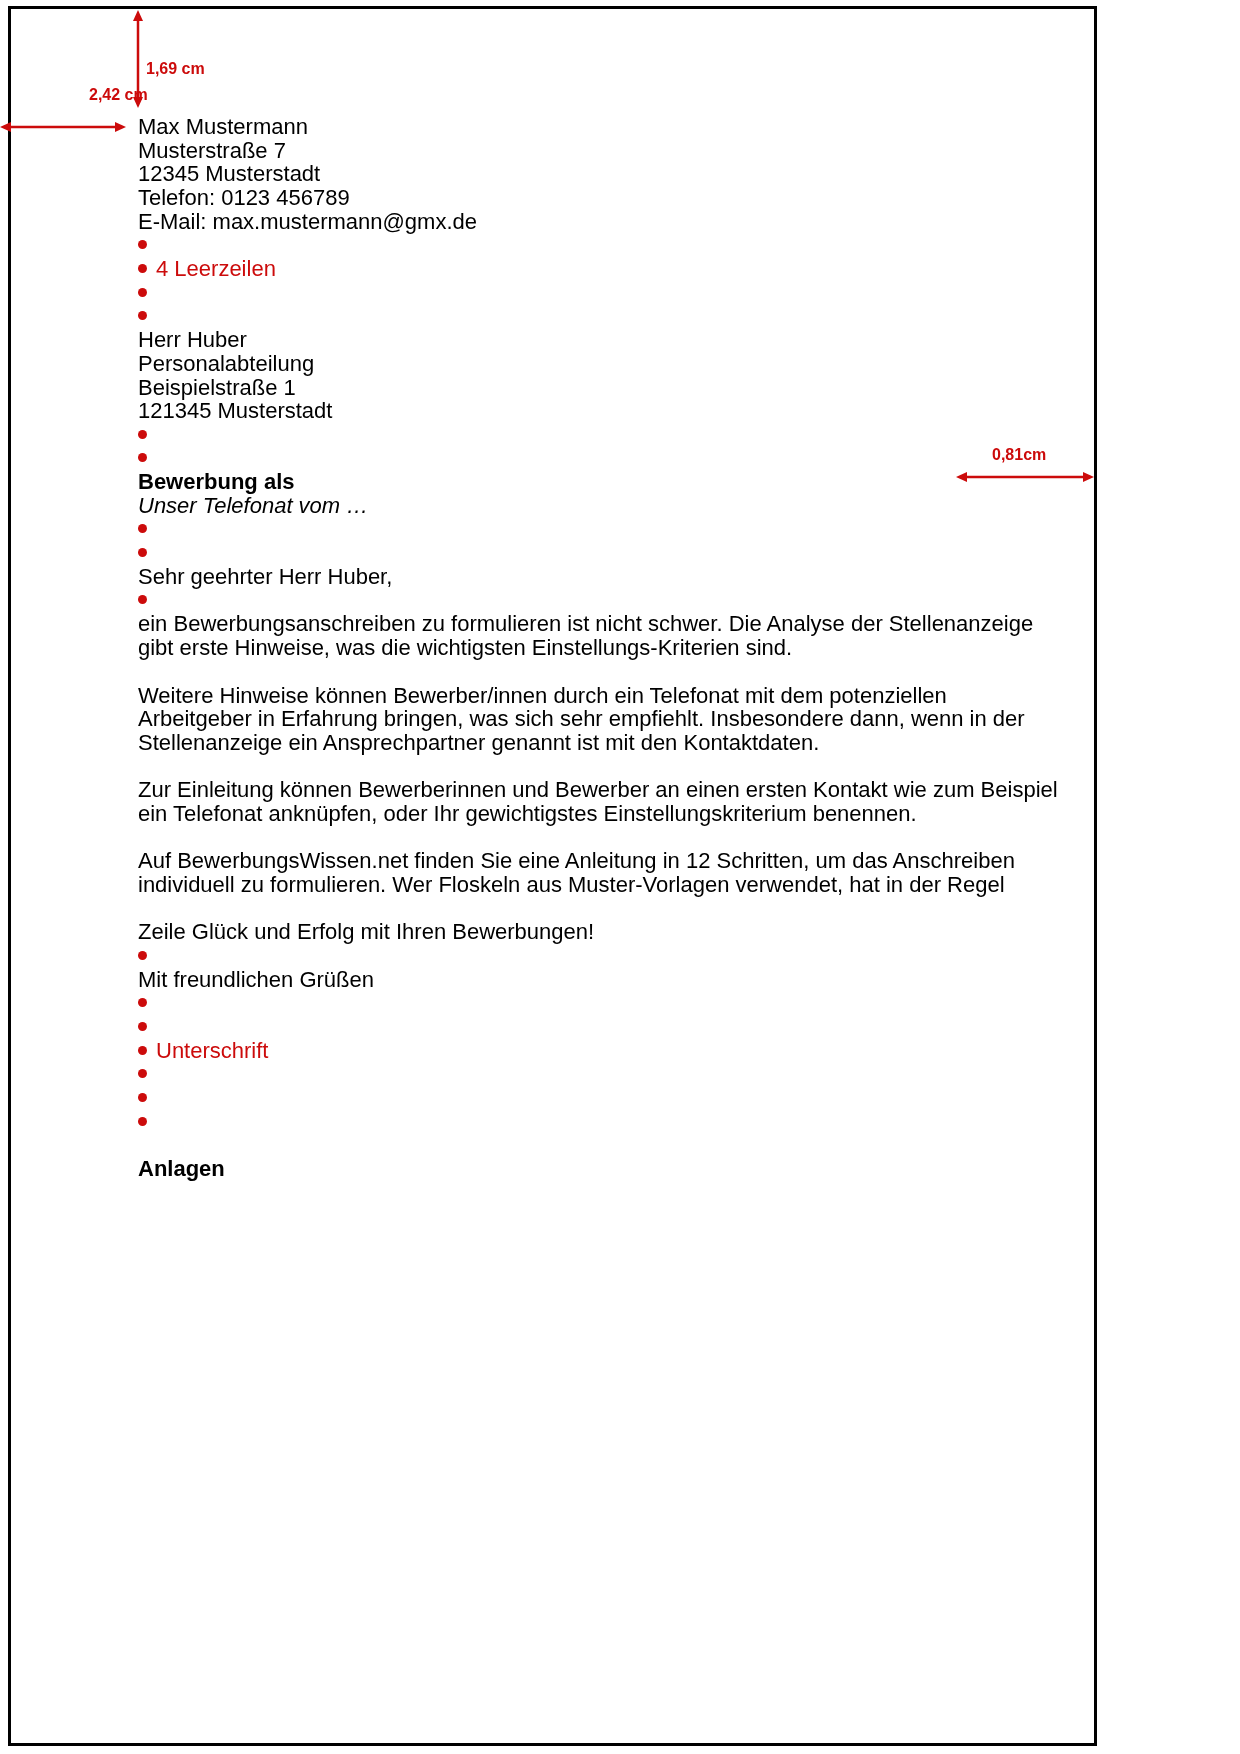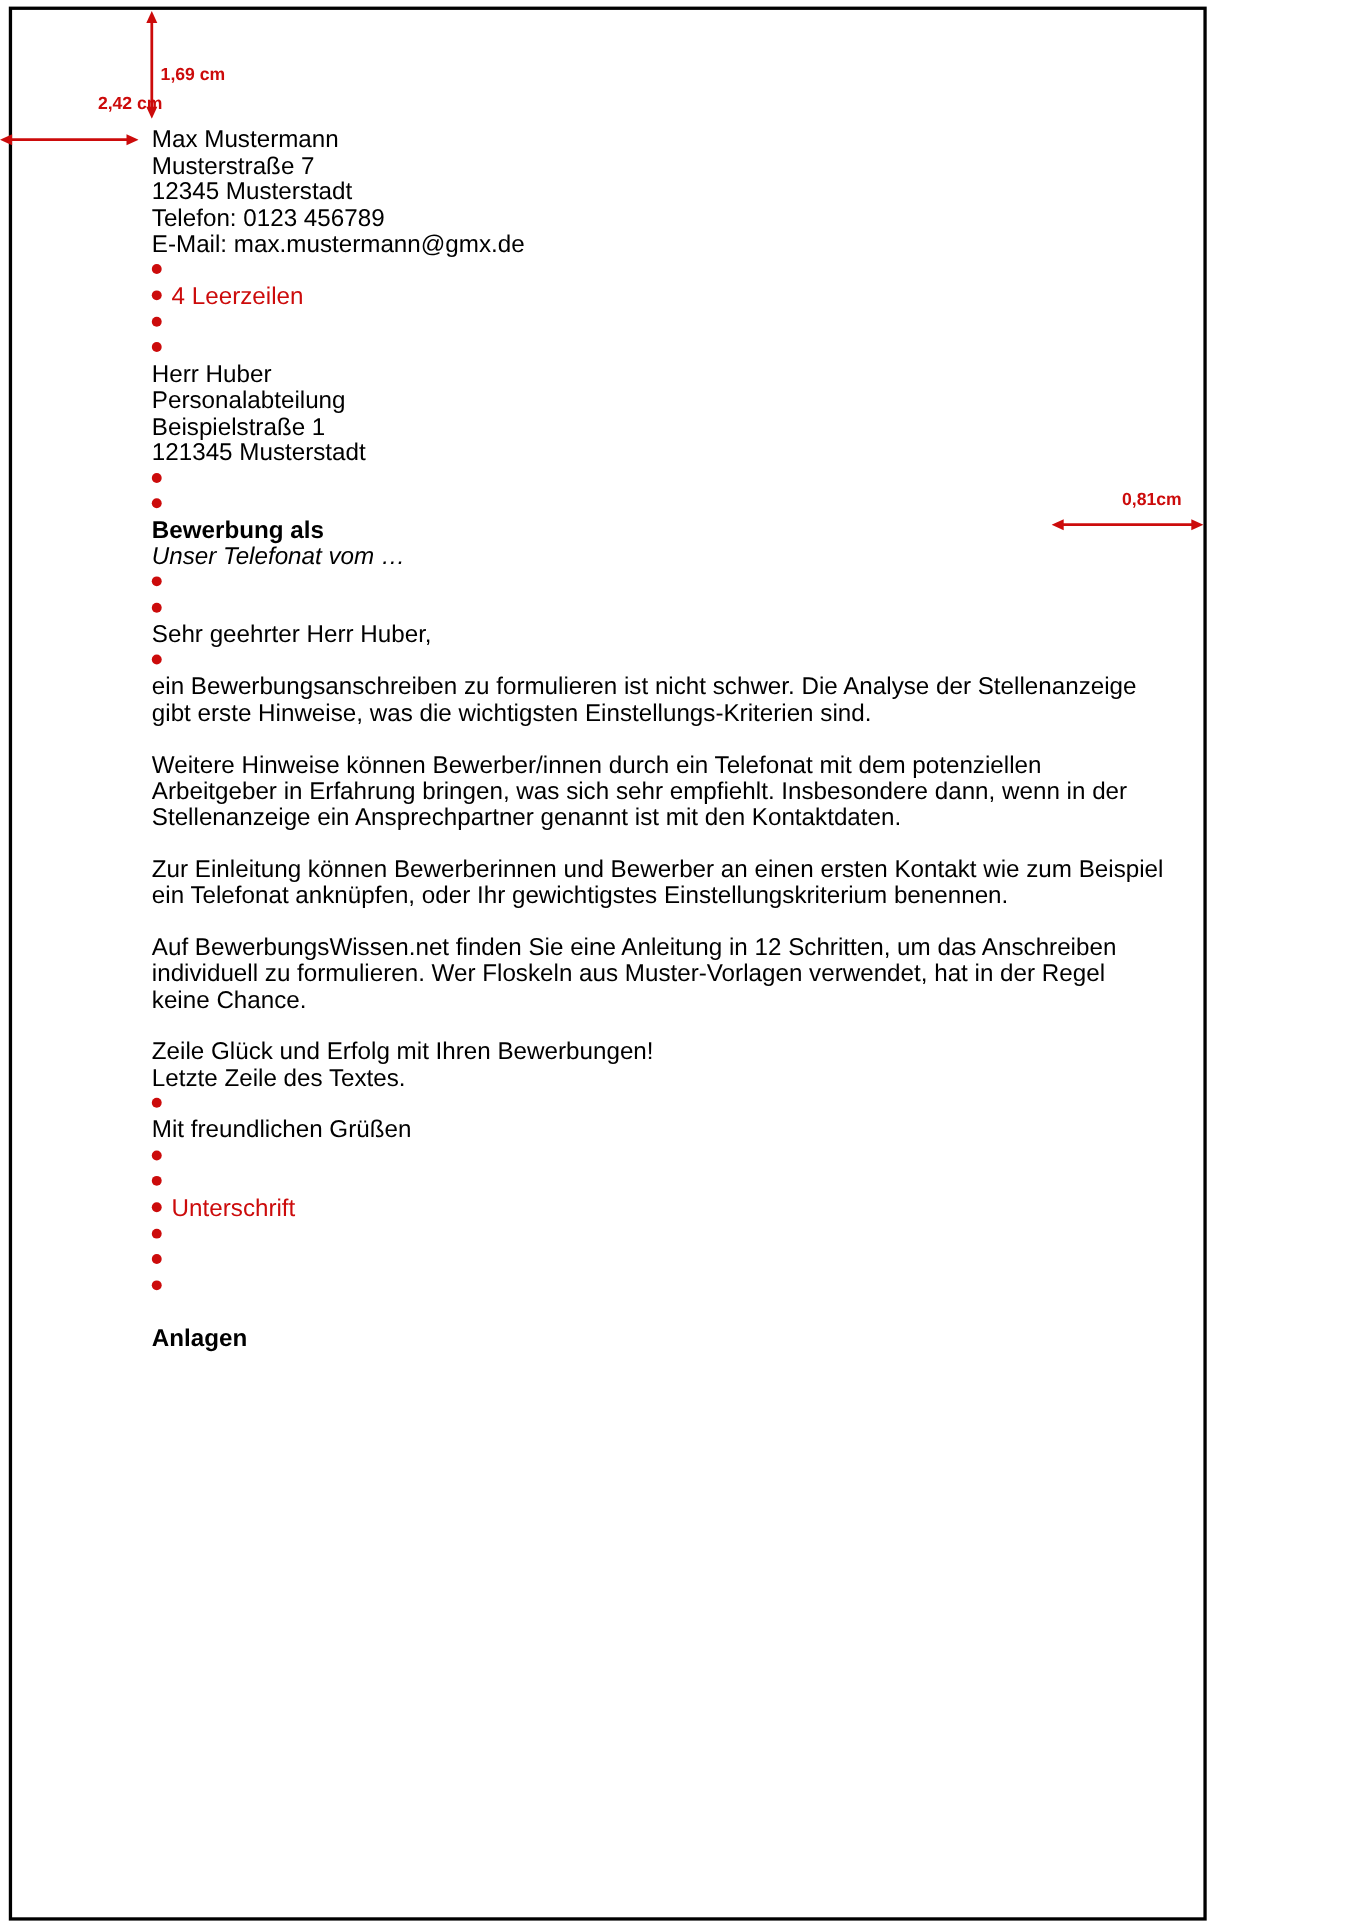--- a/index.html
+++ b/index.html
@@ -45,21 +45,21 @@
   }
   .margin-label {
     position:absolute;
     color:var(--red);
     font-weight:bold;
     font-size:16px;
     white-space:nowrap;
   }
   #top-label   { left:146px; top:60px; }
   #left-label  { left:56px;  top:86px;margin-left:33px; }
-  #right-label { left:1020px; top:446px;text-align:center; }
+  #right-label { left:992px; top:446px;text-align:center; }
   .arrow { position:absolute; }
   #top-arrow   { left:129px; top:10px; }
   #left-arrow  { left:0px;   top:118px; }
   #right-arrow { left:956px; top:468px; }
   svg line    { stroke:var(--red); stroke-width:2.5; }
   svg polygon { fill:var(--red); }
 </style>
 </head>
 <body>
 
@@ -114,24 +114,22 @@
       <div class="line"></div>
       <div class="line"><span>Weitere Hinweise können Bewerber/innen durch ein Telefonat mit dem potenziellen</span></div>
       <div class="line"><span>Arbeitgeber in Erfahrung bringen, was sich sehr empfiehlt. Insbesondere dann, wenn in der</span></div>
       <div class="line"><span>Stellenanzeige ein Ansprechpartner genannt ist mit den Kontaktdaten.</span></div>
       <div class="line"></div>
       <div class="line"><span>Zur Einleitung können Bewerberinnen und Bewerber an einen ersten Kontakt wie zum Beispiel</span></div>
       <div class="line"><span>ein Telefonat anknüpfen, oder Ihr gewichtigstes Einstellungskriterium benennen.</span></div>
       <div class="line"></div>
       <div class="line"><span>Auf BewerbungsWissen.net finden Sie eine Anleitung in 12 Schritten, um das Anschreiben</span></div>
       <div class="line"><span>individuell zu formulieren. Wer Floskeln aus Muster-Vorlagen verwendet, hat in der Regel</span></div>
-      <div class="line"><span>keine Chance.</span></div>
       <div class="line"></div>
       <div class="line"><span>Zeile Glück und Erfolg mit Ihren Bewerbungen!</span></div>
-      <div class="line"><span>Letzte Zeile des Textes.</span></div>
       <div class="line"><span class="dot"></span></div>
       <div class="line"><span>Mit freundlichen Grüßen</span></div>
       <div class="line"><span class="dot"></span></div>
       <div class="line"><span class="dot"></span></div>
       <div class="line"><span class="dot"></span><span class="red">Unterschrift</span></div>
       <div class="line"><span class="dot"></span></div>
       <div class="line"><span class="dot"></span></div>
       <div class="line"><span class="dot"></span></div>
       <div class="line"></div>
       <div class="line bold"><span>Anlagen</span></div>

